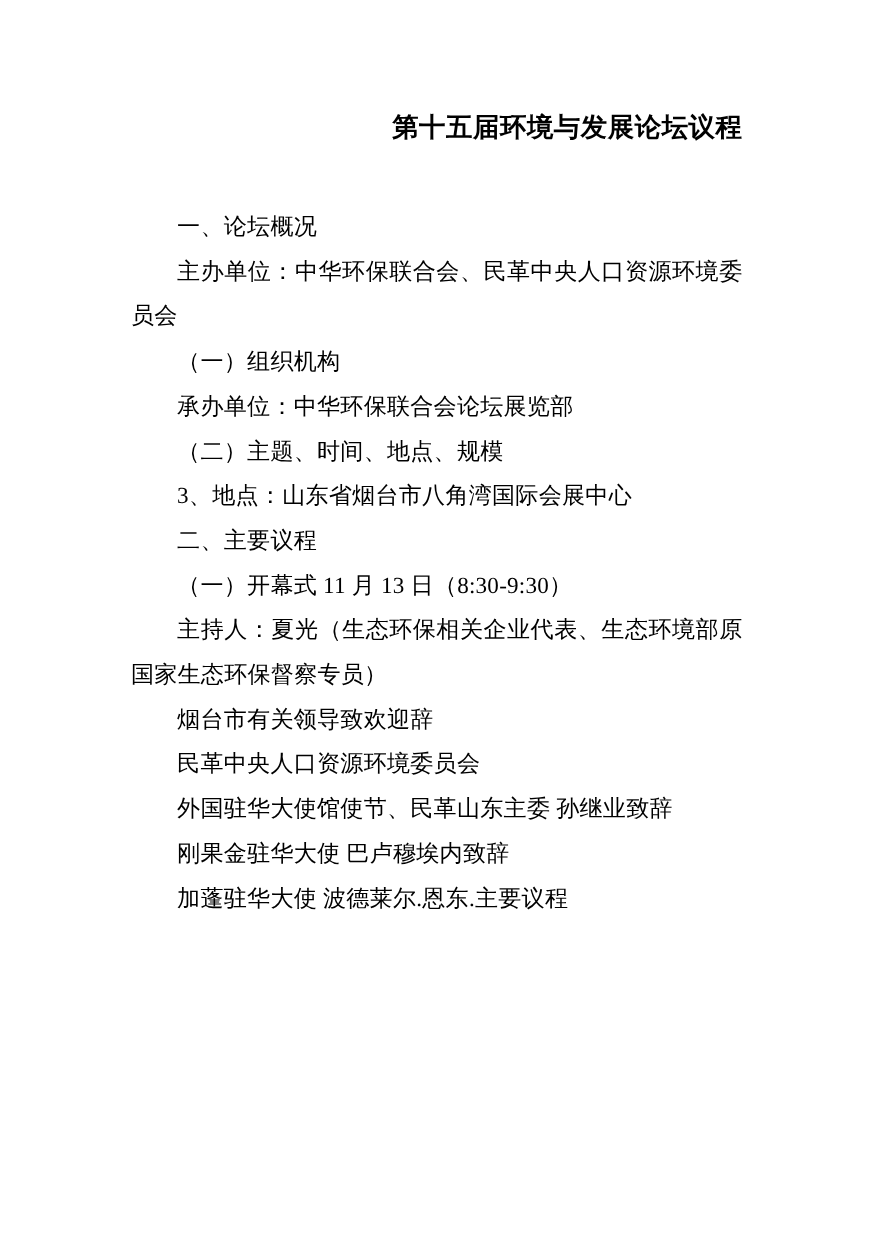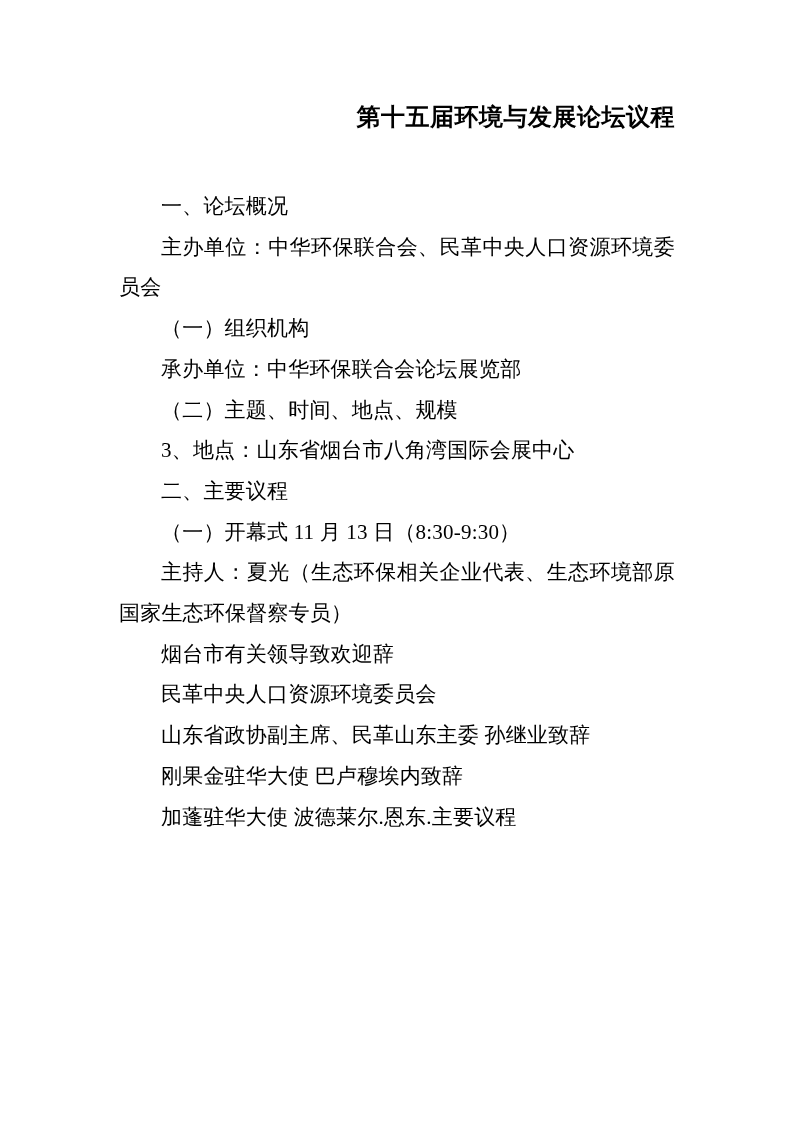--- a/index.html
+++ b/index.html
@@ -66,19 +66,19 @@
   <p class="para bold">二、主要议程</p>
 
   <p class="para"><span class="b">（一）开幕式</span><span> 11 月 13 日（8:30-9:30）</span></p>
 
   <p class="para">主持人：夏光（生态环保相关企业代表、生态环境部原国家生态环保督察专员）</p>
 
   <p class="para">烟台市有关领导致欢迎辞</p>
 
   <p class="para">民革中央人口资源环境委员会</p>
 
-  <p class="para">山东省政协副主席、民革山东主委 孙继业致辞</p>
+  <p class="para">外国驻华大使馆使节、民革山东主委 孙继业致辞</p>
 
   <p class="para">刚果金驻华大使 巴卢穆埃内致辞</p>
 
   <p class="para">加蓬驻华大使 波德莱尔.恩东.主要议程</p>
 
 </div>
 
 </body></html>

